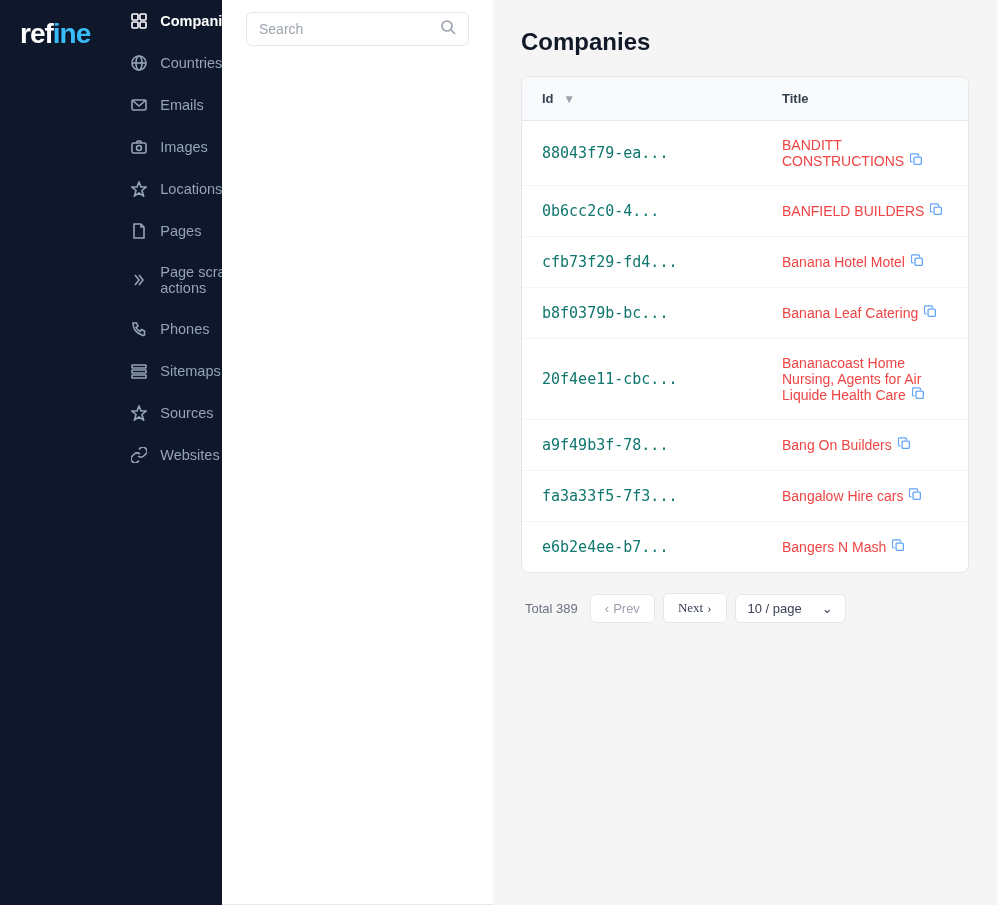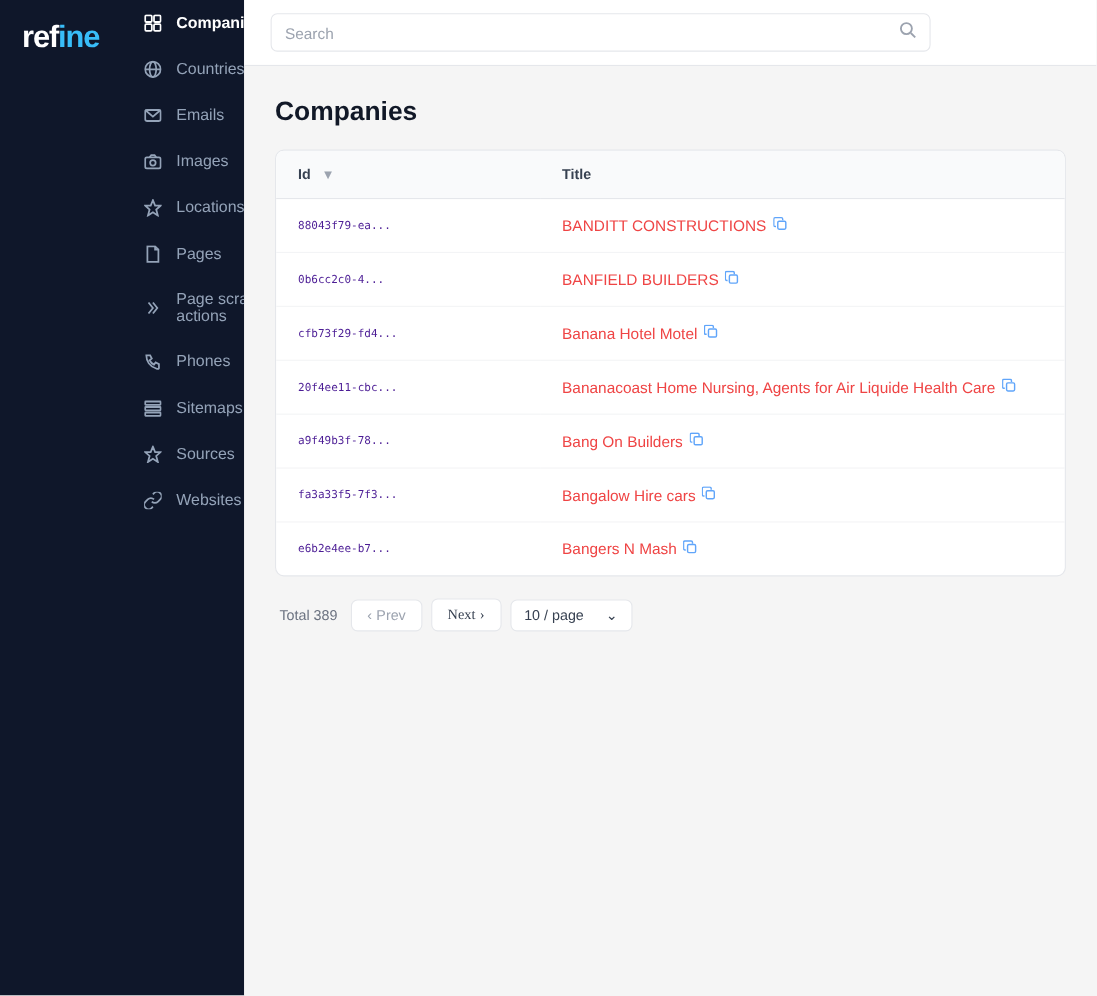--- a/index.html
+++ b/index.html
@@ -36,21 +36,21 @@
       transition: background 0.15s;
       text-decoration: none;
     }
     .sidebar-item.active { color: #fff; font-weight: 600; }
     .sidebar-item .icon { width: 18px; height: 18px; display: flex; align-items: center; justify-content: center; flex-shrink: 0; }
 
     
     .main {
       flex: 1;
       display: flex;
-      flex-direction: column;
+      flex-direction: row;
       background: #f5f5f5;
       overflow: hidden;
     }
 
     
     .topbar {
       background: #fff;
       padding: 12px 24px;
       border-bottom: 1px solid #e5e7eb;
     }
@@ -113,21 +113,21 @@
     .filter-icon { color: #9ca3af; font-size: 12px; margin-left: 6px; cursor: pointer; }
     tbody tr {
       border-bottom: 1px solid #f3f4f6;
     }
     tbody tr:last-child { border-bottom: none; }
     td {
       padding: 16px 20px;
       font-size: 14px;
       color: #374151;
     }
-    td.id-cell { color: #4c1d95; font-family: monospace; font-size: 10px; }
+    td.id-cell { color: #0f766e; font-family: monospace; font-size: 15px; }
     td.title-cell { color: #ef4444; }
     td.title-cell a { color: #ef4444; text-decoration: none; }
     .copy-icon {
       display: inline-block;
       margin-left: 6px;
       color: #60a5fa;
       cursor: pointer;
       font-size: 13px;
     }
 
@@ -333,20 +333,27 @@
                   </svg></span></td>
             </tr>
             <tr>
               <td class="id-cell">cfb73f29-fd4...</td>
               <td class="title-cell"><a href="#">Banana Hotel Motel</a><span class="copy-icon"><svg width="13" height="13" viewBox="0 0 16 16" fill="none" stroke="#60a5fa" stroke-width="1.6">
                     <rect x="5" y="5" width="9" height="9" rx="1.5"></rect>
                     <path d="M3 11H2a1.5 1.5 0 01-1.5-1.5v-7A1.5 1.5 0 012 1h7A1.5 1.5 0 0110.5 2.5V4"></path>
                   </svg></span></td>
             </tr>
             <tr>
+              <td class="id-cell">b8f0379b-bc...</td>
+              <td class="title-cell"><a href="#">Banana Leaf Catering</a><span class="copy-icon"><svg width="13" height="13" viewBox="0 0 16 16" fill="none" stroke="#60a5fa" stroke-width="1.6">
+                    <rect x="5" y="5" width="9" height="9" rx="1.5"></rect>
+                    <path d="M3 11H2a1.5 1.5 0 01-1.5-1.5v-7A1.5 1.5 0 012 1h7A1.5 1.5 0 0110.5 2.5V4"></path>
+                  </svg></span></td>
+            </tr>
+            <tr>
               <td class="id-cell">20f4ee11-cbc...</td>
               <td class="title-cell"><a href="#">Bananacoast Home Nursing, Agents for Air Liquide Health Care</a><span class="copy-icon"><svg width="13" height="13" viewBox="0 0 16 16" fill="none" stroke="#60a5fa" stroke-width="1.6">
                     <rect x="5" y="5" width="9" height="9" rx="1.5"></rect>
                     <path d="M3 11H2a1.5 1.5 0 01-1.5-1.5v-7A1.5 1.5 0 012 1h7A1.5 1.5 0 0110.5 2.5V4"></path>
                   </svg></span></td>
             </tr>
             <tr>
               <td class="id-cell">a9f49b3f-78...</td>
               <td class="title-cell"><a href="#">Bang On Builders</a><span class="copy-icon"><svg width="13" height="13" viewBox="0 0 16 16" fill="none" stroke="#60a5fa" stroke-width="1.6">
                     <rect x="5" y="5" width="9" height="9" rx="1.5"></rect>

